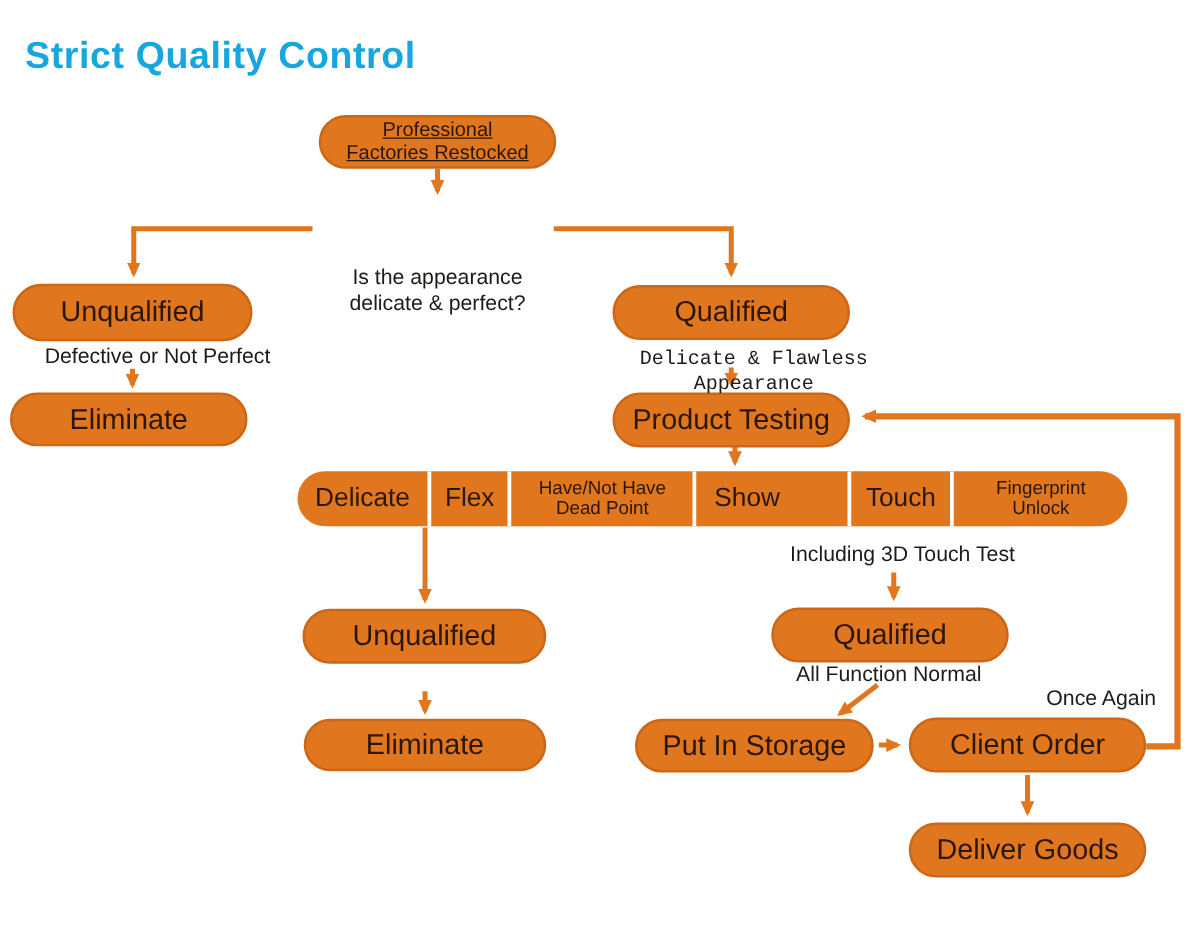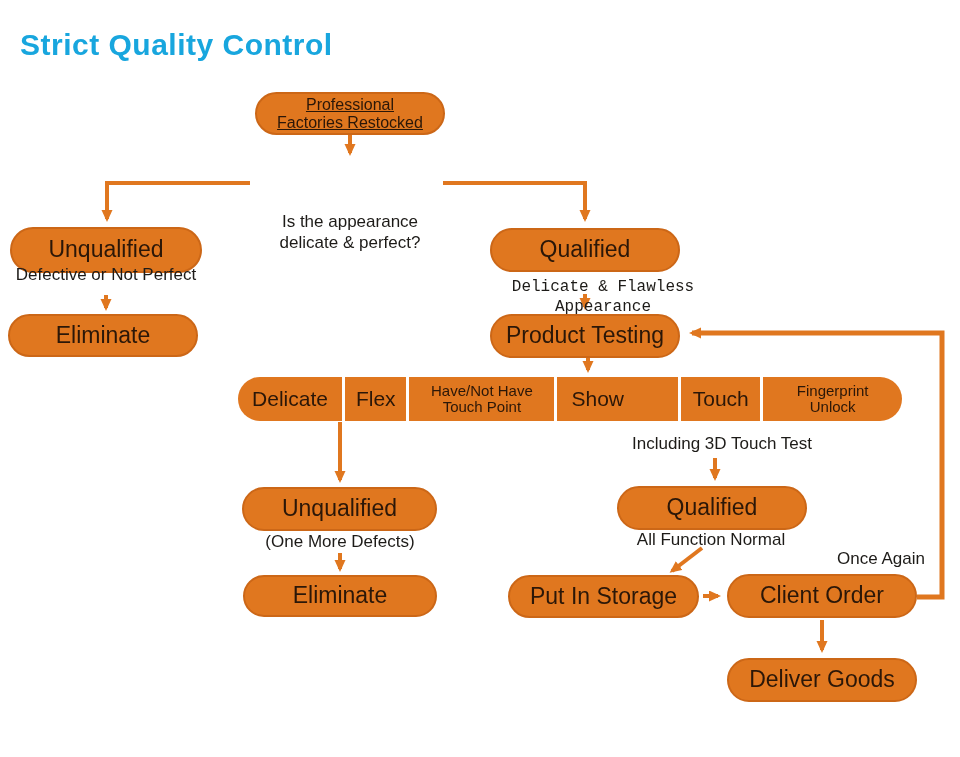--- a/index.html
+++ b/index.html
@@ -99,21 +99,21 @@
   <div class="pill fs-lg" style="left:8px;top:314px;width:190px;height:43px;">Eliminate</div>
 
   <div class="pill fs-lg" style="left:490px;top:228px;width:190px;height:44px;">Qualified</div>
 
   <div class="pill fs-lg" style="left:490px;top:314px;width:190px;height:44px;">Product Testing</div>
 
   <div class="testbar">
     <div class="cell big" style="flex:1.71;">Delicate</div>
     <div class="cell big" style="flex:1.01;">Flex</div>
     <div class="cell small" style="flex:2.38;">Have/Not Have
-Touch Point</div>
+Dead Point</div>
     <div class="cell big" style="flex:1.33;">Show</div>
     <div class="cell big" style="flex:1.30;margin-left:40px;">Touch</div>
     <div class="cell small" style="flex:2.28;">Fingerprint
 Unlock</div>
   </div>
 
   <div class="pill fs-lg" style="left:242px;top:487px;width:195px;height:44px;">Unqualified</div>
 
   <div class="pill fs-lg" style="left:243px;top:575px;width:194px;height:42px;">Eliminate</div>
 
@@ -121,25 +121,24 @@
 
   <div class="pill fs-lg" style="left:508px;top:575px;width:191px;height:43px;">Put In Storage</div>
 
   <div class="pill fs-lg" style="left:727px;top:574px;width:190px;height:44px;">Client Order</div>
 
   <div class="pill fs-lg" style="left:727px;top:658px;width:190px;height:44px;">Deliver Goods</div>
 
   <div class="label" style="left:230px;top:211px;width:240px;">Is the appearance
 delicate &amp; perfect?</div>
 
-  <div class="label" style="left:0px;top:264px;width:212px;">Defective or Not Perfect</div>
+  <div class="label" style="left:0px;top:274px;width:212px;padding-left:20px;">Defective or Not Perfect</div>
 
   <div class="label" style="left:470px;top:277px;width:266px;font-size:16px;font-family:Liberation Mono, monospace;">Delicate &amp; Flawless Appearance</div>
 
   <div class="label" style="left:600px;top:433px;width:244px;">Including 3D Touch Test</div>
 
-  <div class="label" style="left:240px;top:531px;width:200px;">(One More Defects)</div>
 
   <div class="label" style="left:611px;top:529px;width:200px;">All Function Normal</div>
 
   <div class="label" style="left:822px;top:548px;width:118px;">Once Again</div>
 
 </div>
 
 </body></html>

